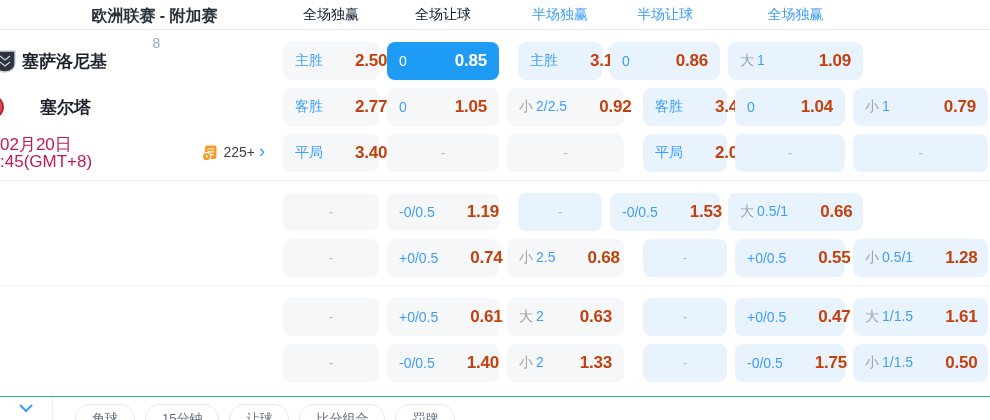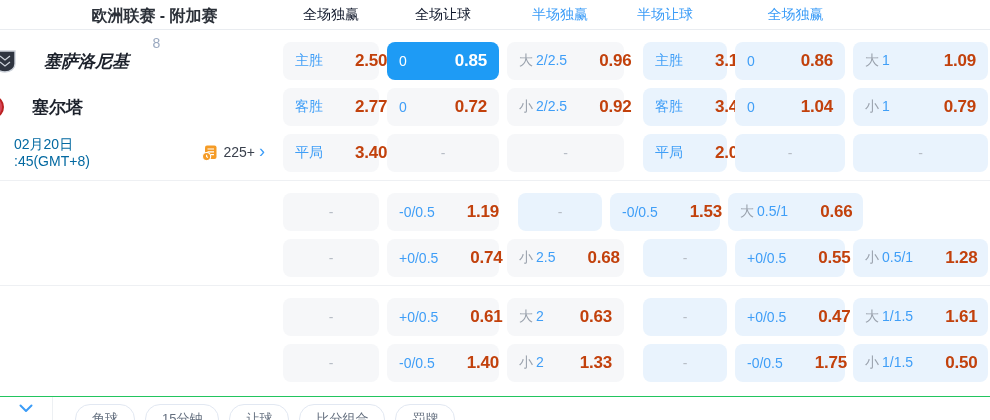--- a/index.html
+++ b/index.html
@@ -44,23 +44,23 @@
   .line-num { color:#3f9ef7; font-size:14px; }
   .cell.dash { justify-content:center; }
   .dash-txt { color:#b7bdc6; font-size:14px; }
 
   
   .team-name { font-size:17px; font-weight:bold; color:#1c212b; white-space:nowrap; }
   .badge-home { width:26px; height:26px; margin-left:-8px; flex:0 0 auto; }
   .badge-away { width:16px; height:20px; margin-left:-12px; margin-right:0;
     border-radius:50%; background:#d9475a; border:2px solid #b22;
     flex:0 0 auto; }
-  .home-name { margin-left:26px;font-style:italic; }
-  .away-name { margin-left:28px; }
-  .datetime { font-size:14px; color:#0369a1; line-height:17px;padding-left:14px; }
+  .home-name { margin-left:4px; }
+  .away-name { margin-left:36px; }
+  .datetime { font-size:17px; color:#be185d; line-height:17px; }
   .more { display:flex; margin-left:auto; margin-right:18px; gap:4px; cursor:pointer; }
   .more-count { font-size:14px; color:#3a414d; }
   .more-chevron { color:#3b9cf7; font-size:18px; line-height:1; margin-top:-2px; }
 
   
   .footer { position:absolute; left:0; right:0; top:396px; height:24px;
     border-top:1px solid #22c55e; display:flex; background:#fff; }
   .footer-left { width:53px; flex:0 0 auto; display:flex; justify-content:center;
     padding-top:7px; border-right:1px solid #edf0f3; }
   .footer-tabs { display:flex; gap:10px; padding-left:22px; padding-top:7px; }
@@ -106,24 +106,20 @@
       <span class="team-name home-name">塞萨洛尼基</span>
     </div>
     <div class="cell ft c1">
       <span class="lbl">主胜</span>
       <span class="val">2.50</span>
     </div>
     <div class="cell ft sel c2">
       <span class="lbl">0</span>
       <span class="val">0.85</span>
     </div>
-    <div class="cell ft c3">
-      <span class="lbl"><span class="side">大</span><span class="line-num">2/2.5</span></span>
-      <span class="val">0.96</span>
-    </div>
     <div class="cell ht c4">
       <span class="lbl">主胜</span>
       <span class="val">3.15</span>
     </div>
     <div class="cell ht c5">
       <span class="lbl">0</span>
       <span class="val">0.86</span>
     </div>
     <div class="cell ht c6">
       <span class="lbl"><span class="side">大</span><span class="line-num">1</span></span>
@@ -135,21 +131,21 @@
     <div class="c0">
       <span class="badge-away"></span>
       <span class="team-name away-name">塞尔塔</span>
     </div>
     <div class="cell ft c1">
       <span class="lbl">客胜</span>
       <span class="val">2.77</span>
     </div>
     <div class="cell ft c2">
       <span class="lbl">0</span>
-      <span class="val">0.72</span>
+      <span class="val">1.05</span>
     </div>
     <div class="cell ft c3">
       <span class="lbl"><span class="side">小</span><span class="line-num">2/2.5</span></span>
       <span class="val">0.92</span>
     </div>
     <div class="cell ht c4">
       <span class="lbl">客胜</span>
       <span class="val">3.45</span>
     </div>
     <div class="cell ht c5">

